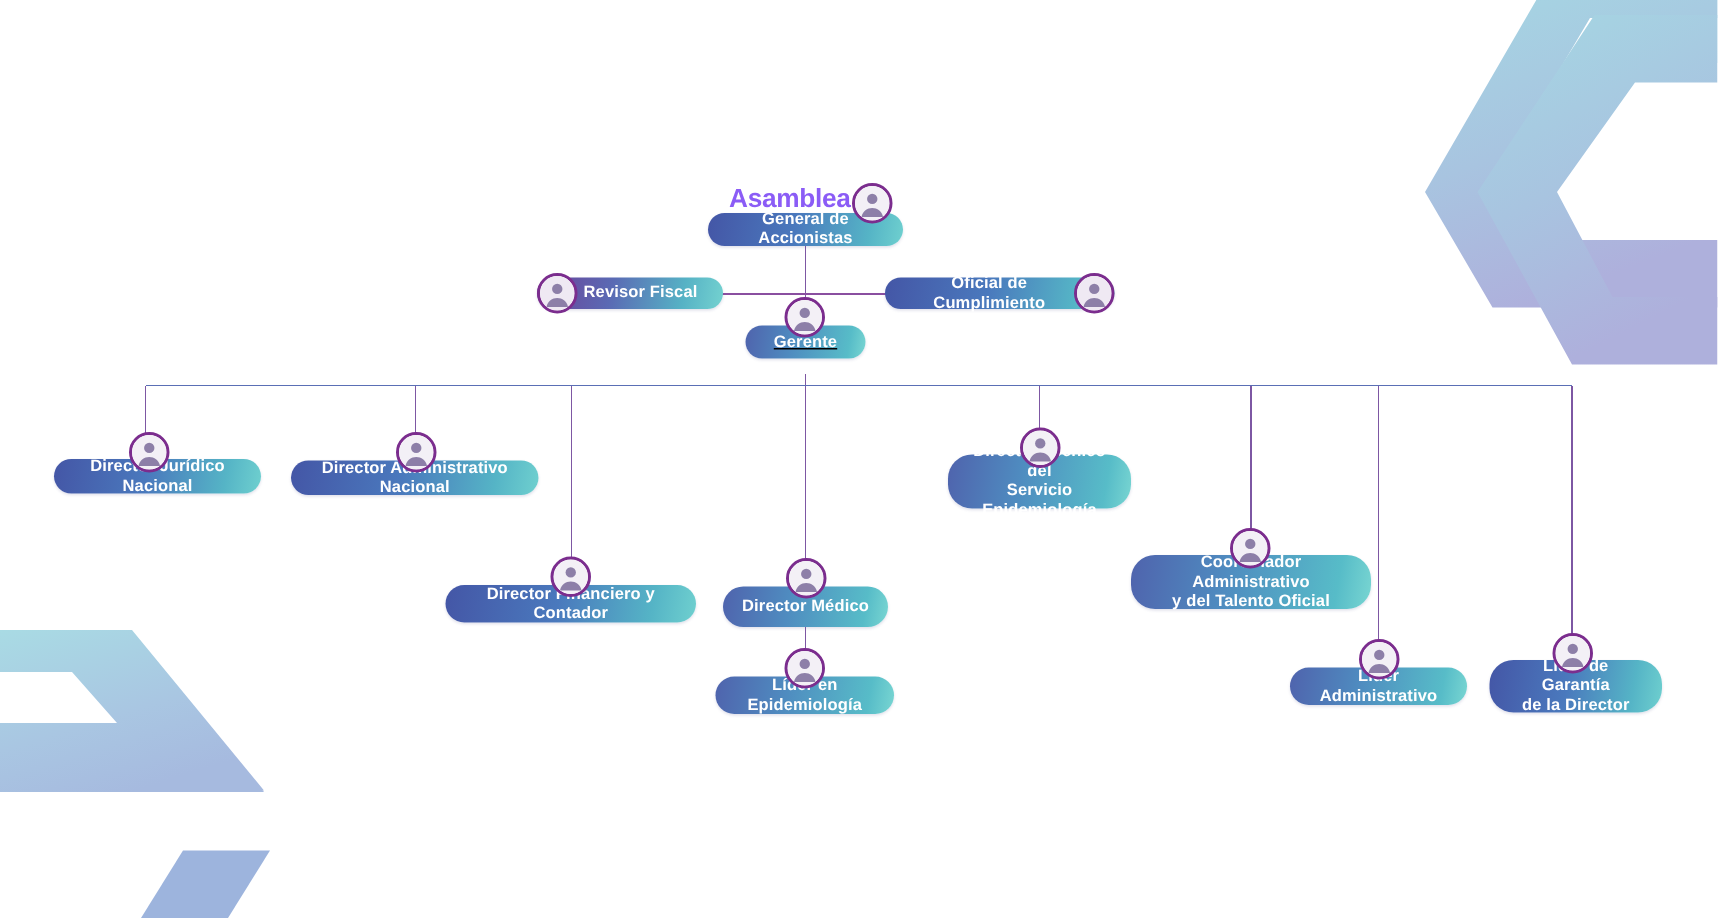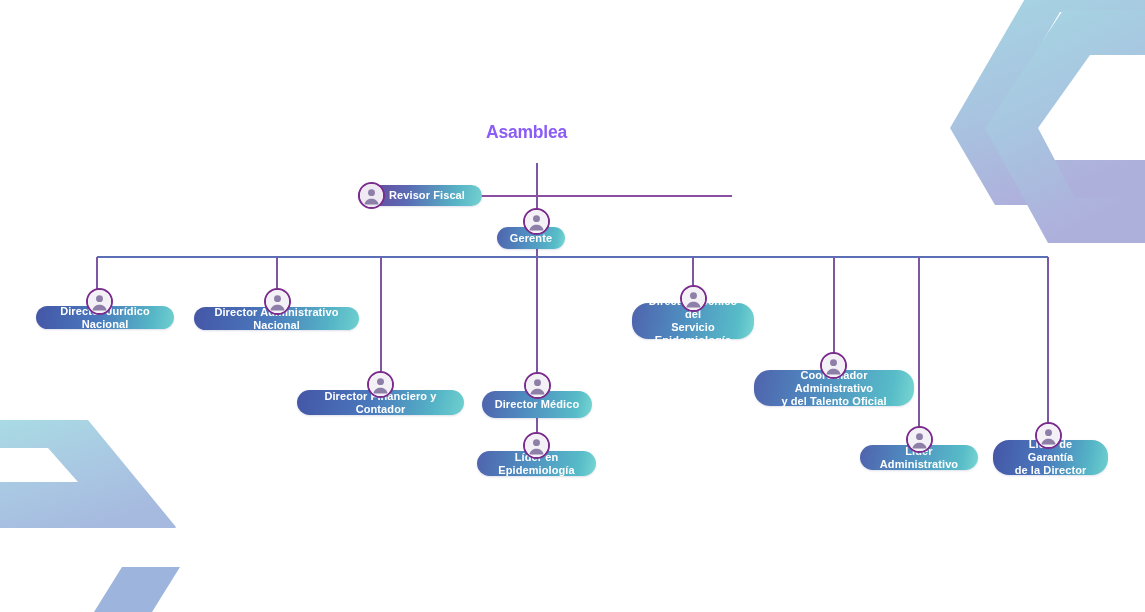--- a/index.html
+++ b/index.html
@@ -124,34 +124,54 @@
       <line x1="834" y1="257" x2="834" y2="357"></line>
       <line x1="919" y1="257" x2="919" y2="428"></line>
       <line x1="1048" y1="257" x2="1048" y2="428"></line>
 
       <line x1="537" y1="416" x2="537" y2="436"></line>
     </g>
   </svg>
 
   <div class="root-title" style="left:486px;top:122px;">Asamblea</div>
 
+  <div class="node" style="left:472px;top:142px;width:130px;">
+    <div class="avatar" style="left:96px;top:-20px;">
+      <svg viewBox="0 0 24 24">
+          <circle cx="12" cy="12" r="12" fill="#f3f0f6"></circle>
+        <circle cx="12" cy="9" r="3.6" fill="#8d7fa8"></circle>
+        <path d="M4.5 21.5c.9-4.2 4-6.2 7.5-6.2s6.6 2 7.5 6.2z" fill="#8d7fa8"></path>
+        </svg>
+    </div>
+    <div class="pill p-blue" style="height:22px;">General de Accionistas</div>
+  </div>
 
   <div class="node" style="left:358px;top:185px;width:124px;">
     <div class="avatar" style="left:0px;top:-3px;">
       <svg viewBox="0 0 24 24">
           <circle cx="12" cy="12" r="12" fill="#efe9f3"></circle>
         <circle cx="12" cy="9" r="3.6" fill="#8d7fa8"></circle>
         <path d="M4.5 21.5c.9-4.2 4-6.2 7.5-6.2s6.6 2 7.5 6.2z" fill="#8d7fa8"></path>
         </svg>
     </div>
     <div class="pill p-purple" style="height:21px;padding-left:26px;">Revisor  Fiscal</div>
   </div>
 
-
-  <div class="node" style="left:497px;top:227px;width:68px;">
+  <div class="node" style="left:590px;top:185px;width:153px;">
+    <div class="avatar" style="left:126px;top:-3px;">
+      <svg viewBox="0 0 24 24">
+          <circle cx="12" cy="12" r="12" fill="#efe9f3"></circle>
+        <circle cx="12" cy="9" r="3.6" fill="#8d7fa8"></circle>
+        <path d="M4.5 21.5c.9-4.2 4-6.2 7.5-6.2s6.6 2 7.5 6.2z" fill="#8d7fa8"></path>
+        </svg>
+    </div>
+    <div class="pill p-blue" style="height:21px;padding-right:26px;">Oficial de Cumplimiento</div>
+  </div>
+
+  <div class="node" style="left:497px;top:217px;width:80px;text-decoration:underline;">
     <div class="avatar" style="left:26px;top:-19px;">
       <svg viewBox="0 0 24 24">
           <circle cx="12" cy="12" r="12" fill="#f3f0f6"></circle>
         <circle cx="12" cy="9" r="3.6" fill="#8d7fa8"></circle>
         <path d="M4.5 21.5c.9-4.2 4-6.2 7.5-6.2s6.6 2 7.5 6.2z" fill="#8d7fa8"></path>
         </svg>
     </div>
     <div class="pill p-teal" style="height:22px;">Gerente</div>
   </div>
 

